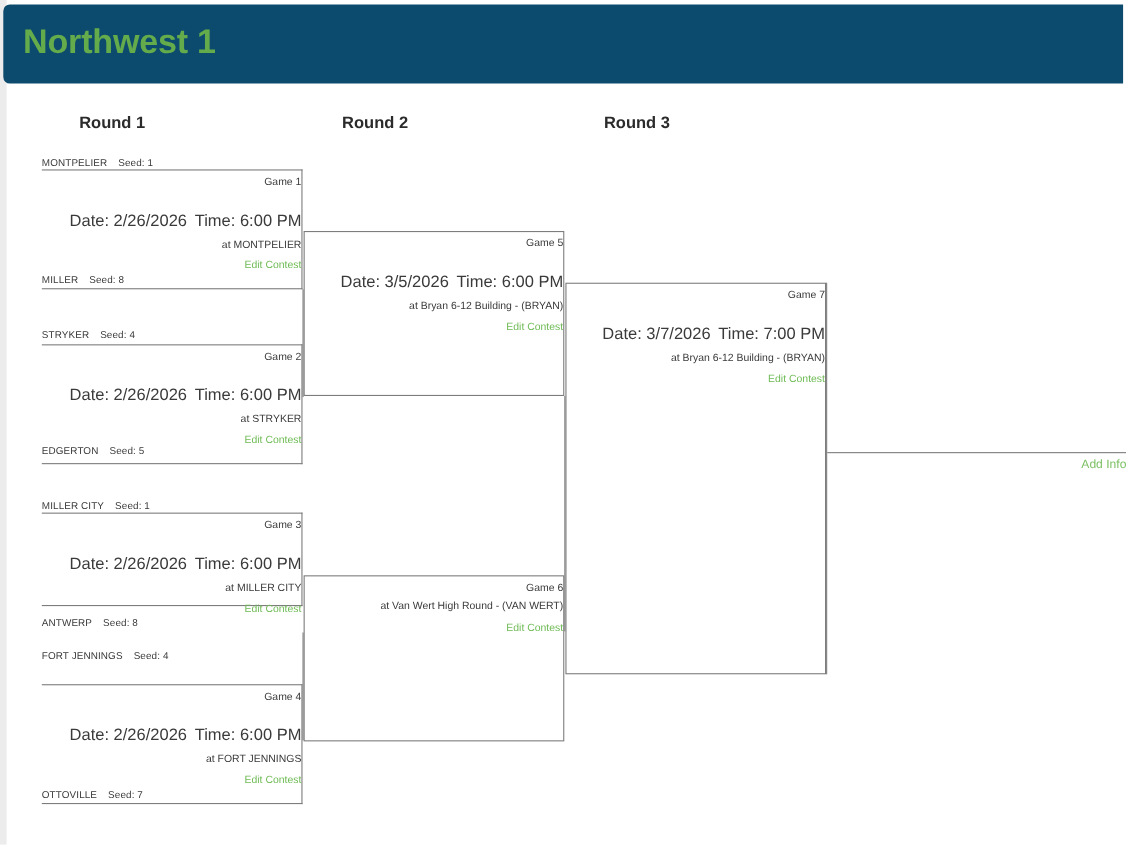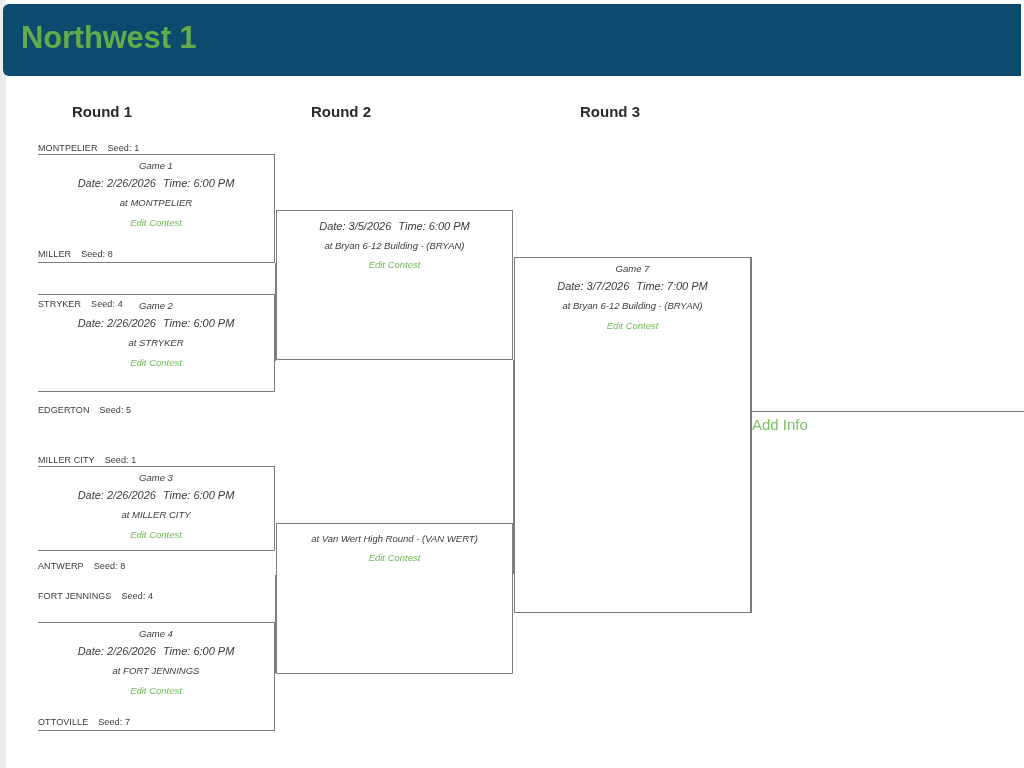--- a/index.html
+++ b/index.html
@@ -61,50 +61,49 @@
 
   .round-label {
     position: absolute;
     font-size: 15px;
     font-weight: bold;
     color: #2b2b2b;
     white-space: nowrap;
   }
   .round-label.r1 { left: 72px;  top: 29px; }
   .round-label.r2 { left: 311px; top: 29px; }
-  .round-label.r3 { left: 549px; top: 29px; margin-left: 31px; }
+  .round-label.r3 { left: 549px; top: 29px; }
 
   
   .game {
     position: absolute;
     box-sizing: border-box;
     border-top: 1px solid #7d7d7d;
     border-bottom: 1px solid #7d7d7d;
     border-right: 1px solid #7d7d7d;
   }
   .game.with-left {
     border-left: 1px solid #7d7d7d;
   }
   .game-info {
     position: absolute;
     left: 0;
     right: 0;
     top: 4px;
-    text-align: center;
+    text-align: right;
     line-height: 1.42;
-    font-style: italic;
   }
   .game-name {
     font-size: 9.5px;
     color: #3a3a3a;
   }
   .game-when {
-    font-size: 11px;
-    color: #3a3a3a;
-    margin-top: 4px;
+    font-size: 15px;
+    color: #3a3a3a;
+    margin-top: 18px;
   }
   .game-when .time-part { margin-left: 7px; }
   .game-where {
     font-size: 9.5px;
     color: #3a3a3a;
     margin-top: 4px;
   }
   .game-link {
     font-size: 9.5px;
     color: #6fbb55;
@@ -135,22 +134,22 @@
   .champ-slot {
     position: absolute;
     box-sizing: border-box;
     border-top: 1px solid #7d7d7d;
   }
   .champ-link {
     position: absolute;
     left: 0;
     right: 0;
     top: 4px;
-    text-align: left;
-    font-size: 15px;
+    text-align: right;
+    font-size: 11px;
     color: #7cc164;
     text-decoration: none;
     cursor: pointer;
   }
 </style>
 </head>
 <body>
 
 <div class="edge-strip"></div>
 
@@ -177,21 +176,21 @@
       <a class="game-link">Edit Contest</a>
     </div>
   </div>
   <div class="team" style="left:38px; top:175px;">
     <span>MILLER</span><span class="seed">Seed: 8</span>
   </div>
 
   <div class="team" style="left:38px; top:225px;">
     <span>STRYKER</span><span class="seed">Seed: 4</span>
   </div>
-  <div class="game" style="left:38px; top:220px; width:237px; height:98px;">
+  <div class="game" style="left:38px; top:239px; width:237px; height:109px;">
     <div class="game-info">
       <div class="game-name">Game 2</div>
       <div class="game-when">
         <span>Date: 2/26/2026</span><span class="time-part">Time: 6:00 PM</span>
       </div>
       <div class="game-where">at STRYKER</div>
       <a class="game-link">Edit Contest</a>
     </div>
   </div>
   <div class="team" style="left:38px; top:331px;">
@@ -228,31 +227,33 @@
       <a class="game-link">Edit Contest</a>
     </div>
   </div>
   <div class="team" style="left:38px; top:643px;">
     <span>OTTOVILLE</span><span class="seed">Seed: 7</span>
   </div>
 
   <div class="conn v" style="left:275px; top:189px; height:98px;"></div>
   <div class="game with-left" style="left:276px; top:136px; width:237px; height:150px;">
     <div class="game-info">
+      <div class="game-name">Game 5</div>
       <div class="game-when">
         <span>Date: 3/5/2026</span><span class="time-part">Time: 6:00 PM</span>
       </div>
       <div class="game-where">at Bryan 6-12 Building - (BRYAN)</div>
       <a class="game-link">Edit Contest</a>
     </div>
   </div>
 
   <div class="conn v" style="left:275px; top:501px; height:98px;"></div>
   <div class="game with-left" style="left:276px; top:449px; width:237px; height:151px;">
     <div class="game-info">
+      <div class="game-name">Game 6</div>
       <div class="game-where">at Van Wert High Round - (VAN WERT)</div>
       <a class="game-link">Edit Contest</a>
     </div>
   </div>
 
   <div class="conn v" style="left:513px; top:286px; height:214px;"></div>
   <div class="game with-left" style="left:514px; top:183px; width:237px; height:356px;">
     <div class="game-info">
       <div class="game-name">Game 7</div>
       <div class="game-when">

